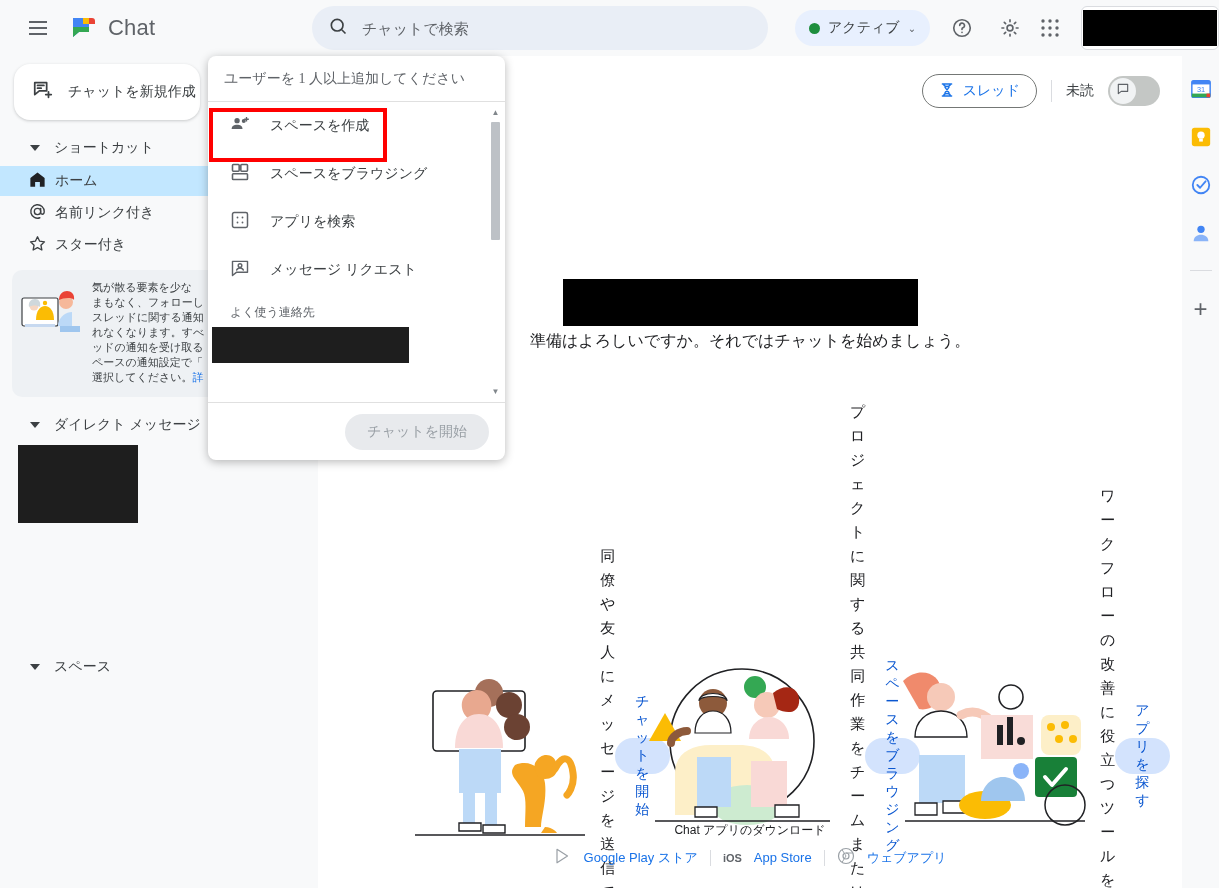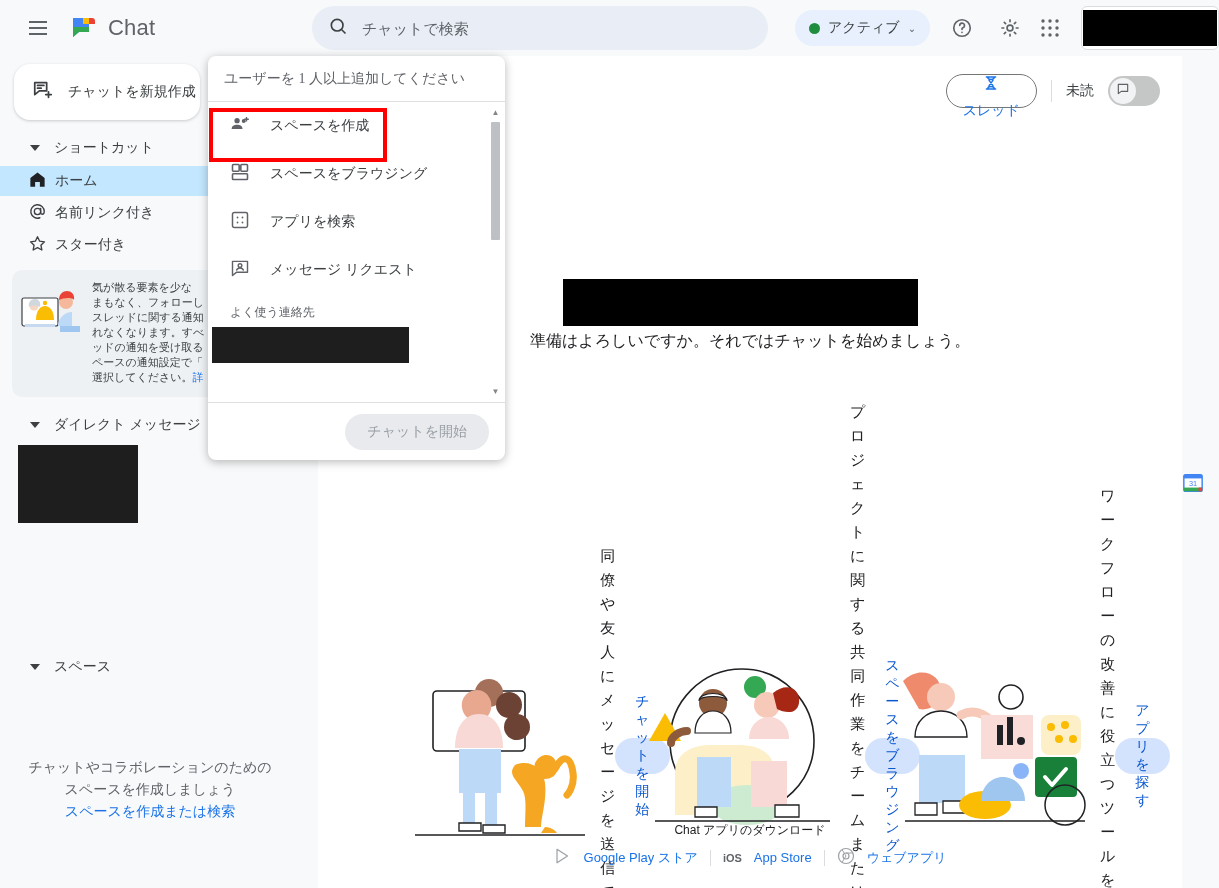--- a/index.html
+++ b/index.html
@@ -109,21 +109,21 @@
     position: absolute; left: 318px; top: 56px; width: 864px; height: 832px;
     background: #ffffff; border-top-left-radius: 16px; overflow: hidden;
   }
   .main-toolbar {
     position: absolute; top: 18px; right: 22px; display: flex;
     align-items: center; gap: 14px;
   }
   .threads-chip {
     height: 34px; border: 1px solid #747775; border-radius: 18px;
     display: flex; align-items: center; gap: 8px; padding: 0 16px;
-    color: #1a73e8; font-size: 14px; cursor: pointer; flex-direction: column;
+    color: #1a73e8; font-size: 14px; cursor: pointer;
   }
   .vdiv { width: 1px; height: 22px; background: #dadce0; }
   .unread-label { font-size: 14px; color: #3c4043; }
   .toggle {
     width: 52px; height: 30px; background: #c4c7c5; border-radius: 15px;
     position: relative; cursor: pointer;
   }
   .toggle .knob {
     position: absolute; left: 2px; top: 2px; width: 26px; height: 26px;
     border-radius: 50%; background: #f1f3f4; display: flex;
@@ -162,21 +162,21 @@
     margin-top: 8px; display: flex; align-items: center; justify-content: center;
     gap: 12px; font-size: 13px;
   }
   .footer-links a { color: #1a73e8; text-decoration: none; cursor: pointer; }
   .fdiv { width: 1px; height: 16px; background: #dadce0; }
   .ios-label { color: #5f6368; font-size: 11px; font-weight: bold; }
 
   
   .rail {
     position: absolute; right: 0; top: 56px; width: 37px; height: 832px;
-    background: #f8f9fa; display: flex; flex-direction: row;
+    background: #f8f9fa; display: flex; flex-direction: column;
     align-items: center; padding-top: 22px; gap: 26px;
   }
   .rail-icon { width: 22px; height: 22px; cursor: pointer; }
   .rail-div { width: 22px; height: 1px; background: #dadce0; }
   .rail-plus { font-size: 24px; color: #5f6368; cursor: pointer; line-height: 1; }
 
   
   .dropdown {
     position: absolute; left: 208px; top: 56px; width: 297px; height: 404px;
     background: #ffffff; border-radius: 8px;
@@ -367,25 +367,20 @@
       <span class="tri"></span>
       <span class="section-title">ダイレクト メッセージ</span>
     </div>
     <div class="dm-redacted"></div>
 
     <div class="section-head" style="margin-top:128px;">
       <span class="tri"></span>
       <span class="section-title">スペース</span>
     </div>
 
-    <div class="spaces-empty">
-      <div>チャットやコラボレーションのための</div>
-      <div>スペースを作成しましょう</div>
-      <a>スペースを作成または検索</a>
-    </div>
   </div>
 
   <div class="main">
 
     <div class="main-toolbar">
       <div class="threads-chip">
         <span>
           <svg width="16" height="16" viewBox="0 0 24 24" fill="none" stroke="#1a73e8" stroke-width="2" stroke-linecap="round">
             <path d="M5 3h14M5 21h14M7 3c0 5 10 5 10 0M7 21c0-5 10-5 10 0M9 8l6 8M15 8l-6 8"></path>
           </svg>

